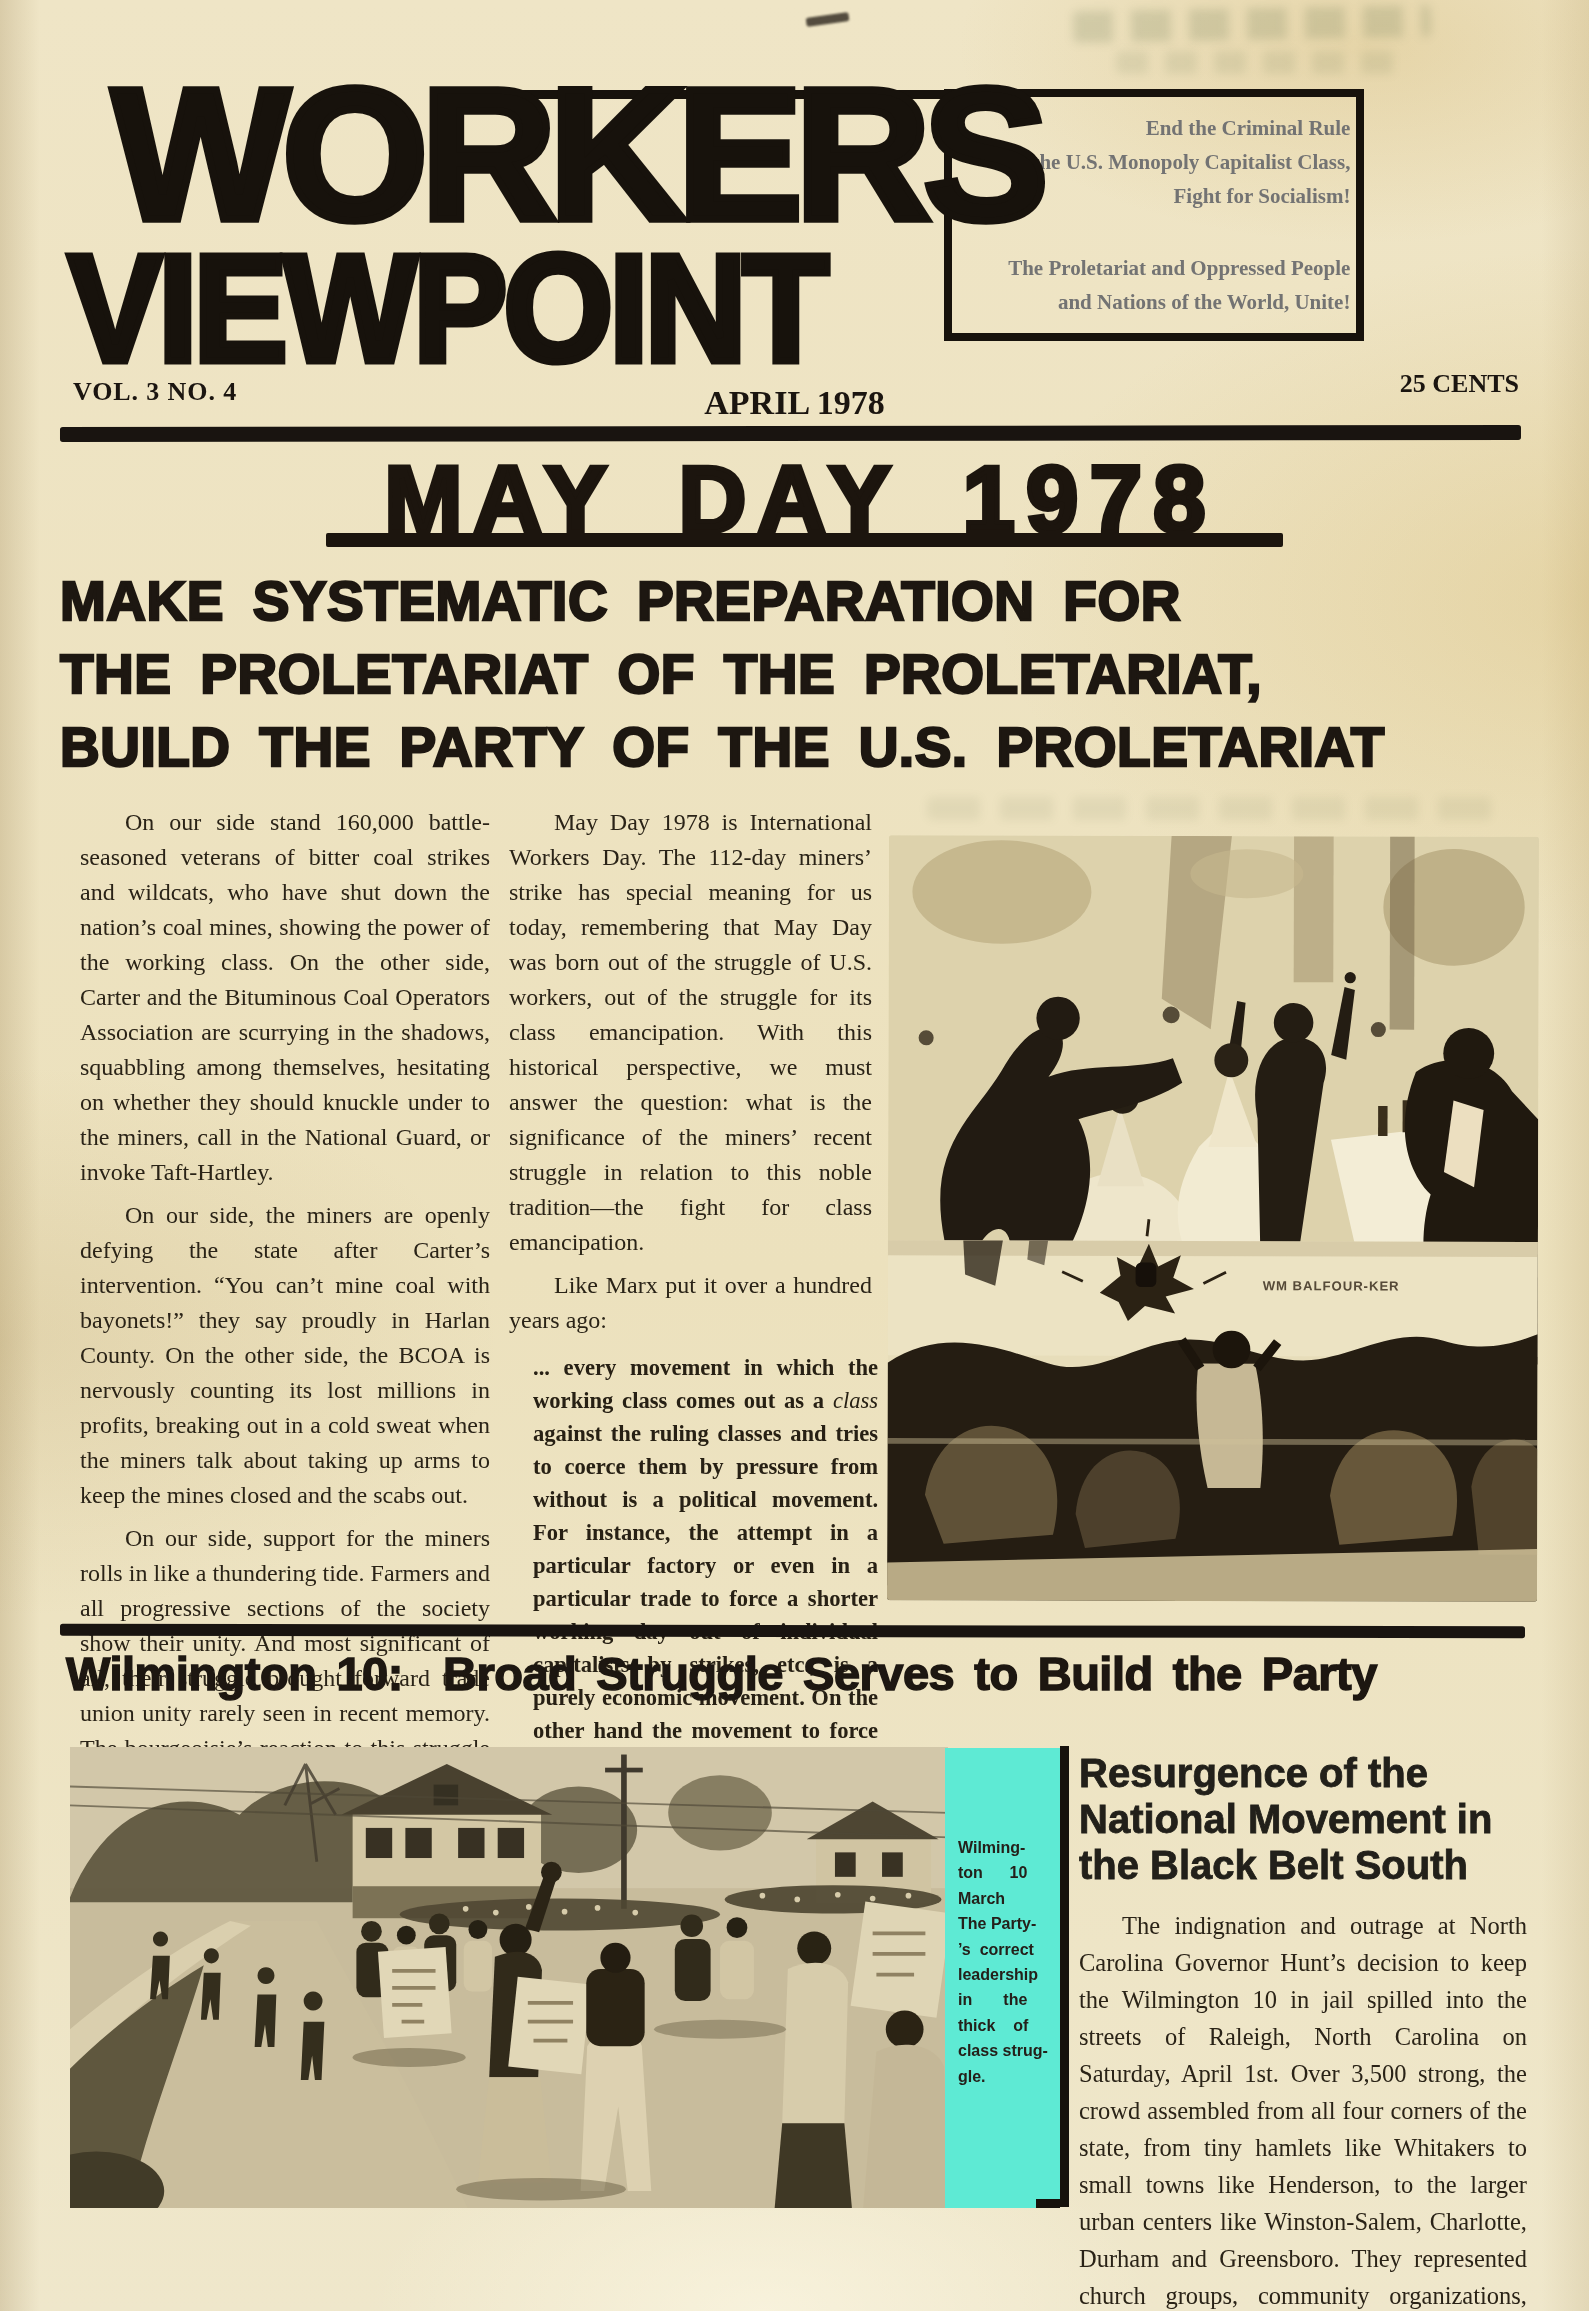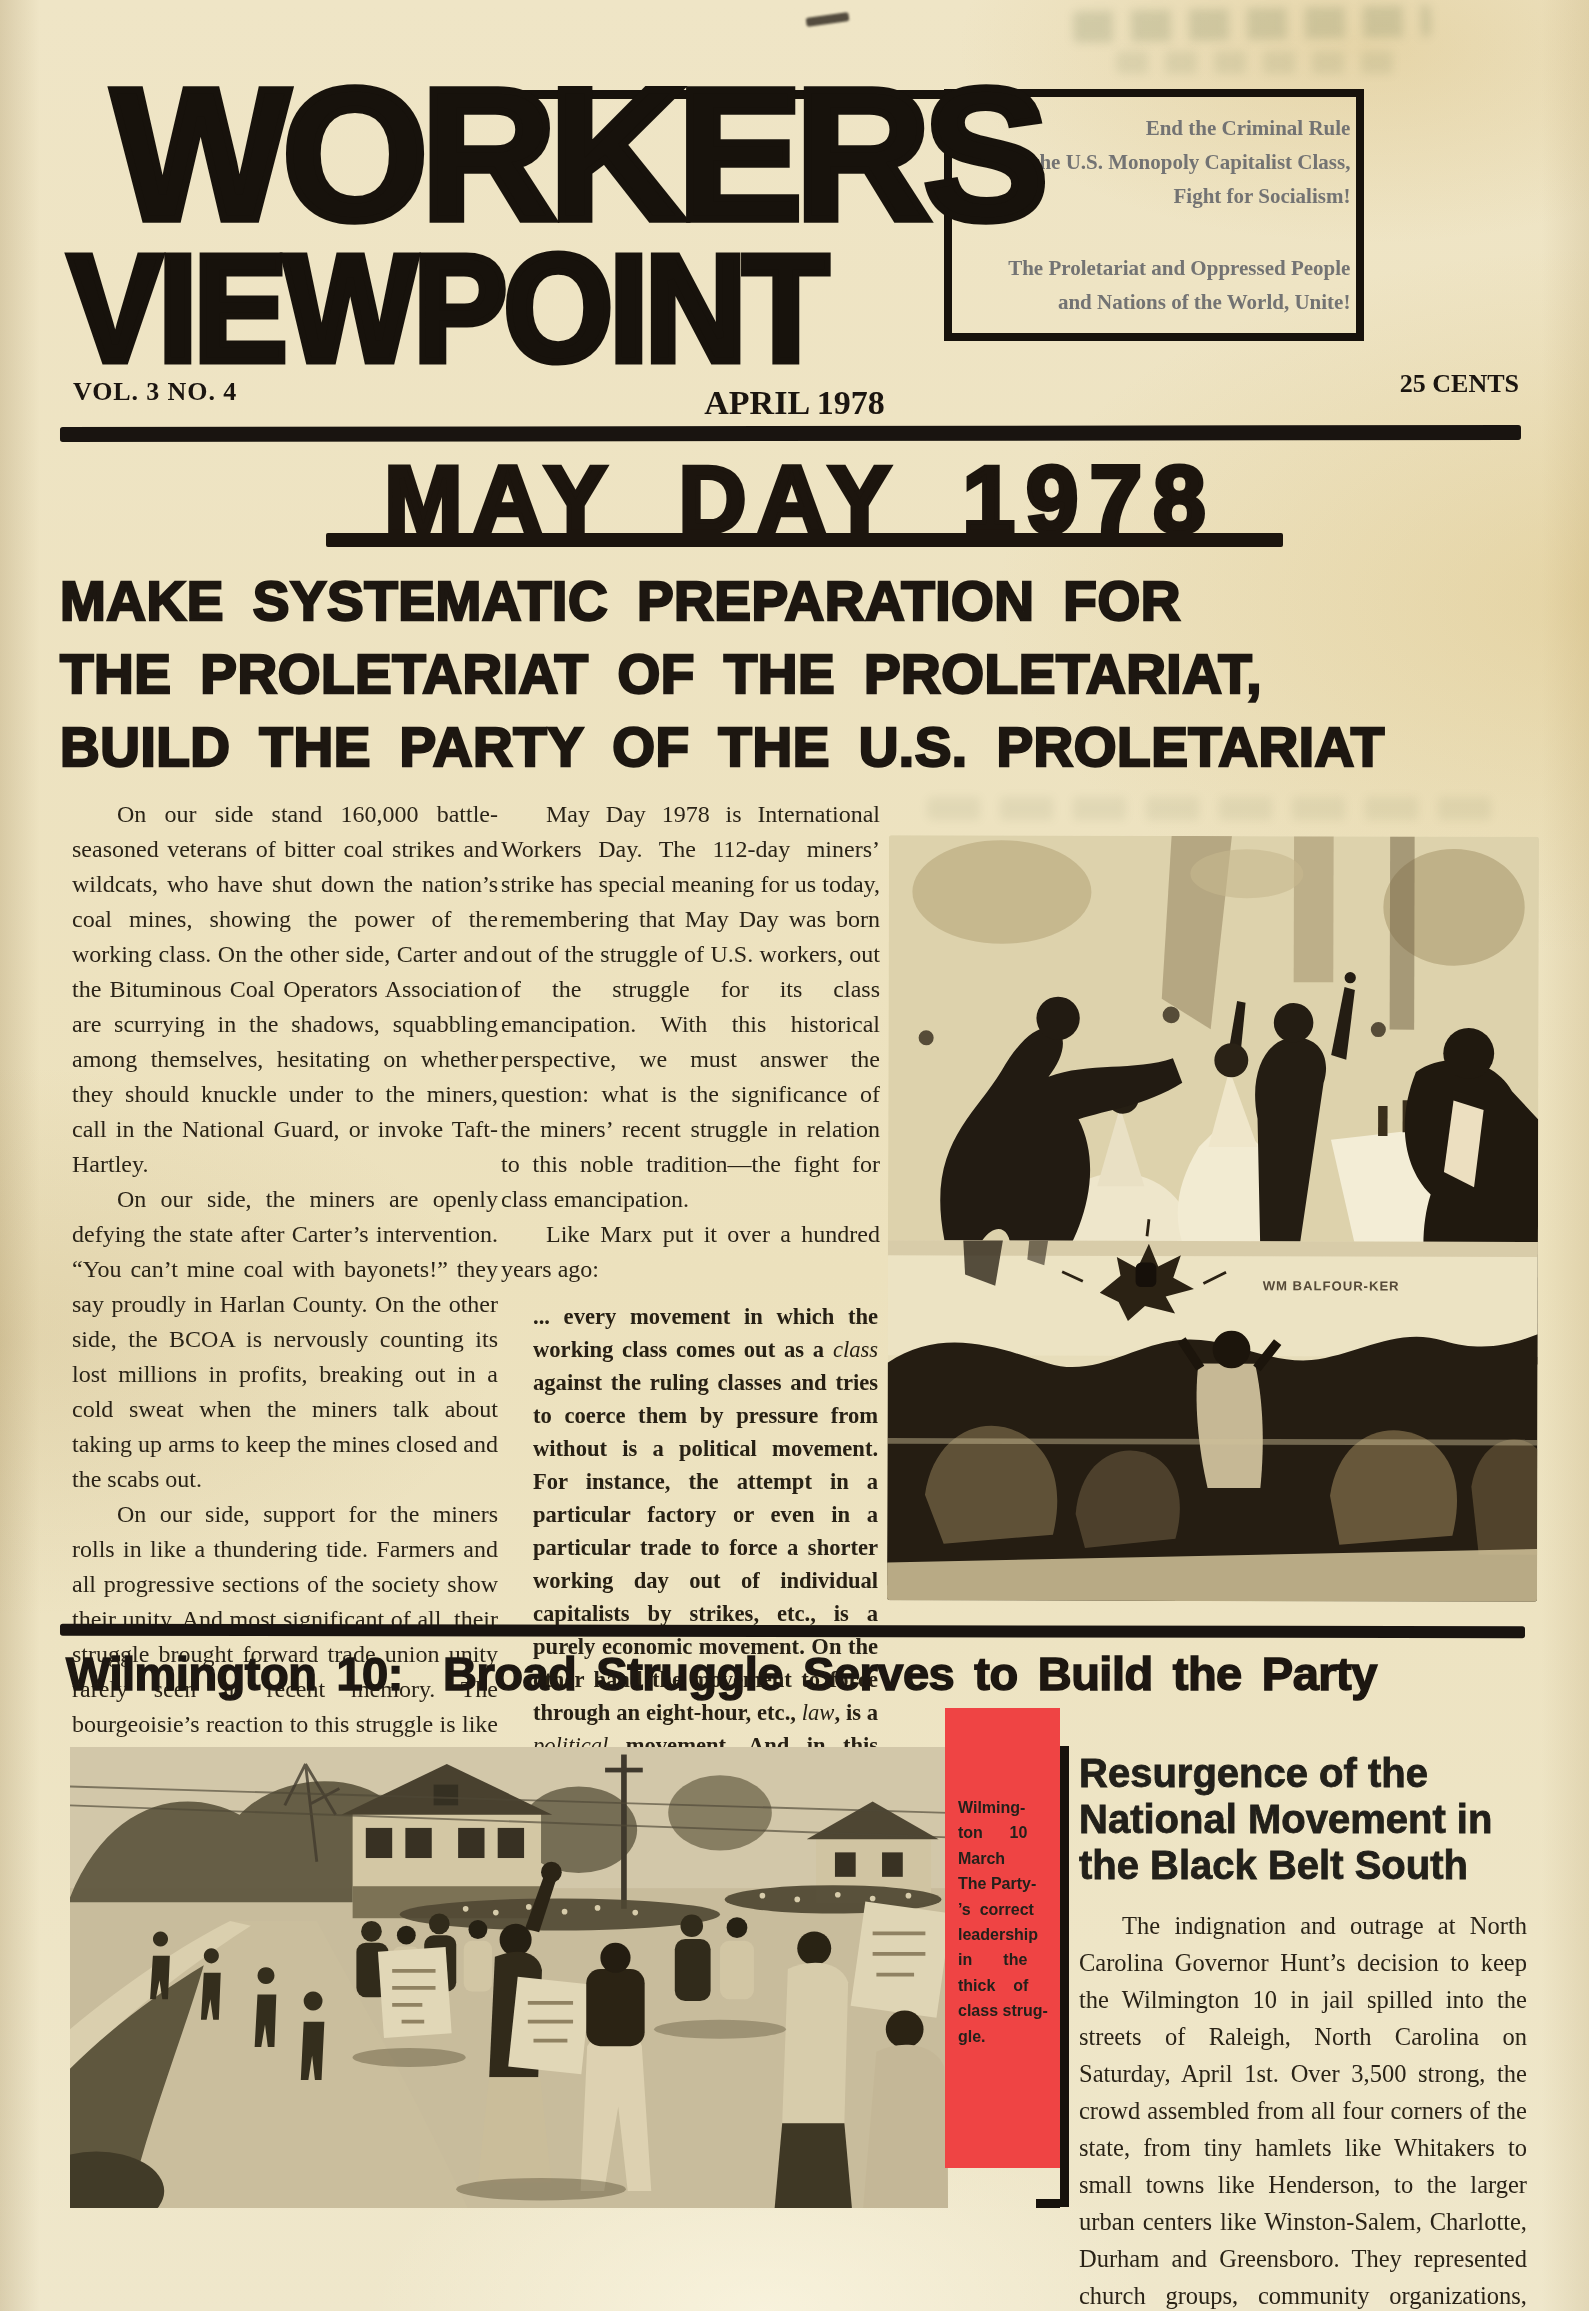--- a/index.html
+++ b/index.html
@@ -43,39 +43,39 @@
     letter-spacing:11.3px;word-spacing:24.5px;-webkit-text-stroke:4.7px #1c150e;color:#1c150e;
     white-space:nowrap;}
   .kicker-rule{left:326px;top:533px;width:957px;height:14px;background:#1c150e;border-radius:1.9px;}
   .subhead{left:60px;top:565px;width:1469px;text-align:left;font-weight:bold;
     font-size:55px;line-height:73px;letter-spacing:0.5px;word-spacing:13px;
     -webkit-text-stroke:2.4px #1d1711;color:#1d1711;}
   .subhead div{white-space:nowrap;}
 
   
   .col{font-size:24px;line-height:35px;text-align:justify;color:#2a2317;}
-  .col p{margin:0;text-indent:45px;}
+  .col p{margin:8px;text-indent:45px;}
   .col1{left:72px;top:797px;width:426px;}
   .col2{left:501px;top:797px;width:379px;}
   .quote{margin:13px 1.9px 0 32px;font-size:22.6px;line-height:33px;font-weight:bold;
     text-align:justify;color:#272014;}
   .quote i{font-weight:normal;}
   .continued{margin-top:21px;text-align:center;font-style:italic;font-size:24.5px;text-indent:0;}
 
   
   .art1{left:888px;top:836px;width:650px;height:765px;transform:rotate(.15deg);border-radius:2.8px;}
   .photo1{left:70px;top:1747px;width:878px;height:461px;}
   .rule2{left:60px;top:1625px;width:1465px;height:12.2px;background:#191410;border-radius:2.8px;
     transform:rotate(.1deg);}
 
   
   .wilm-head{left:66px;top:1646px;width:1469px;font-weight:bold;font-size:47px;
     letter-spacing:-0.5px;word-spacing:7.5px;-webkit-text-stroke:1.5px #1d1711;color:#1d1711;
     white-space:pre;}
-  .caption-strip{left:945px;top:1708px;width:115px;height:460px;background:#ef4444;}
+  .caption-strip{left:945px;top:1748px;width:115px;height:460px;background:#5eead4;}
   .caption-text{margin:87px 0 0 13px;font-weight:bold;font-size:16px;line-height:25.4px;
     white-space:pre;color:#24201a;}
   .vrule{left:1060px;top:1746px;width:8.5px;height:461px;background:#17120c;}
   .vrule::after{content:"";position:absolute;left:-24.5px;bottom:-0.9px;width:24.5px;height:8.5px;background:#17120c;}
 
   .rescol{left:1079px;top:1750px;width:448px;}
   .res-head{font-weight:bold;font-size:40px;line-height:46px;
     white-space:pre-line;color:#22201a;-webkit-text-stroke:0.8px #22201a;}
   .res-body{margin-top:19px;font-size:24.5px;line-height:37px;text-align:justify;text-indent:43px;color:#2a2317;}
 

